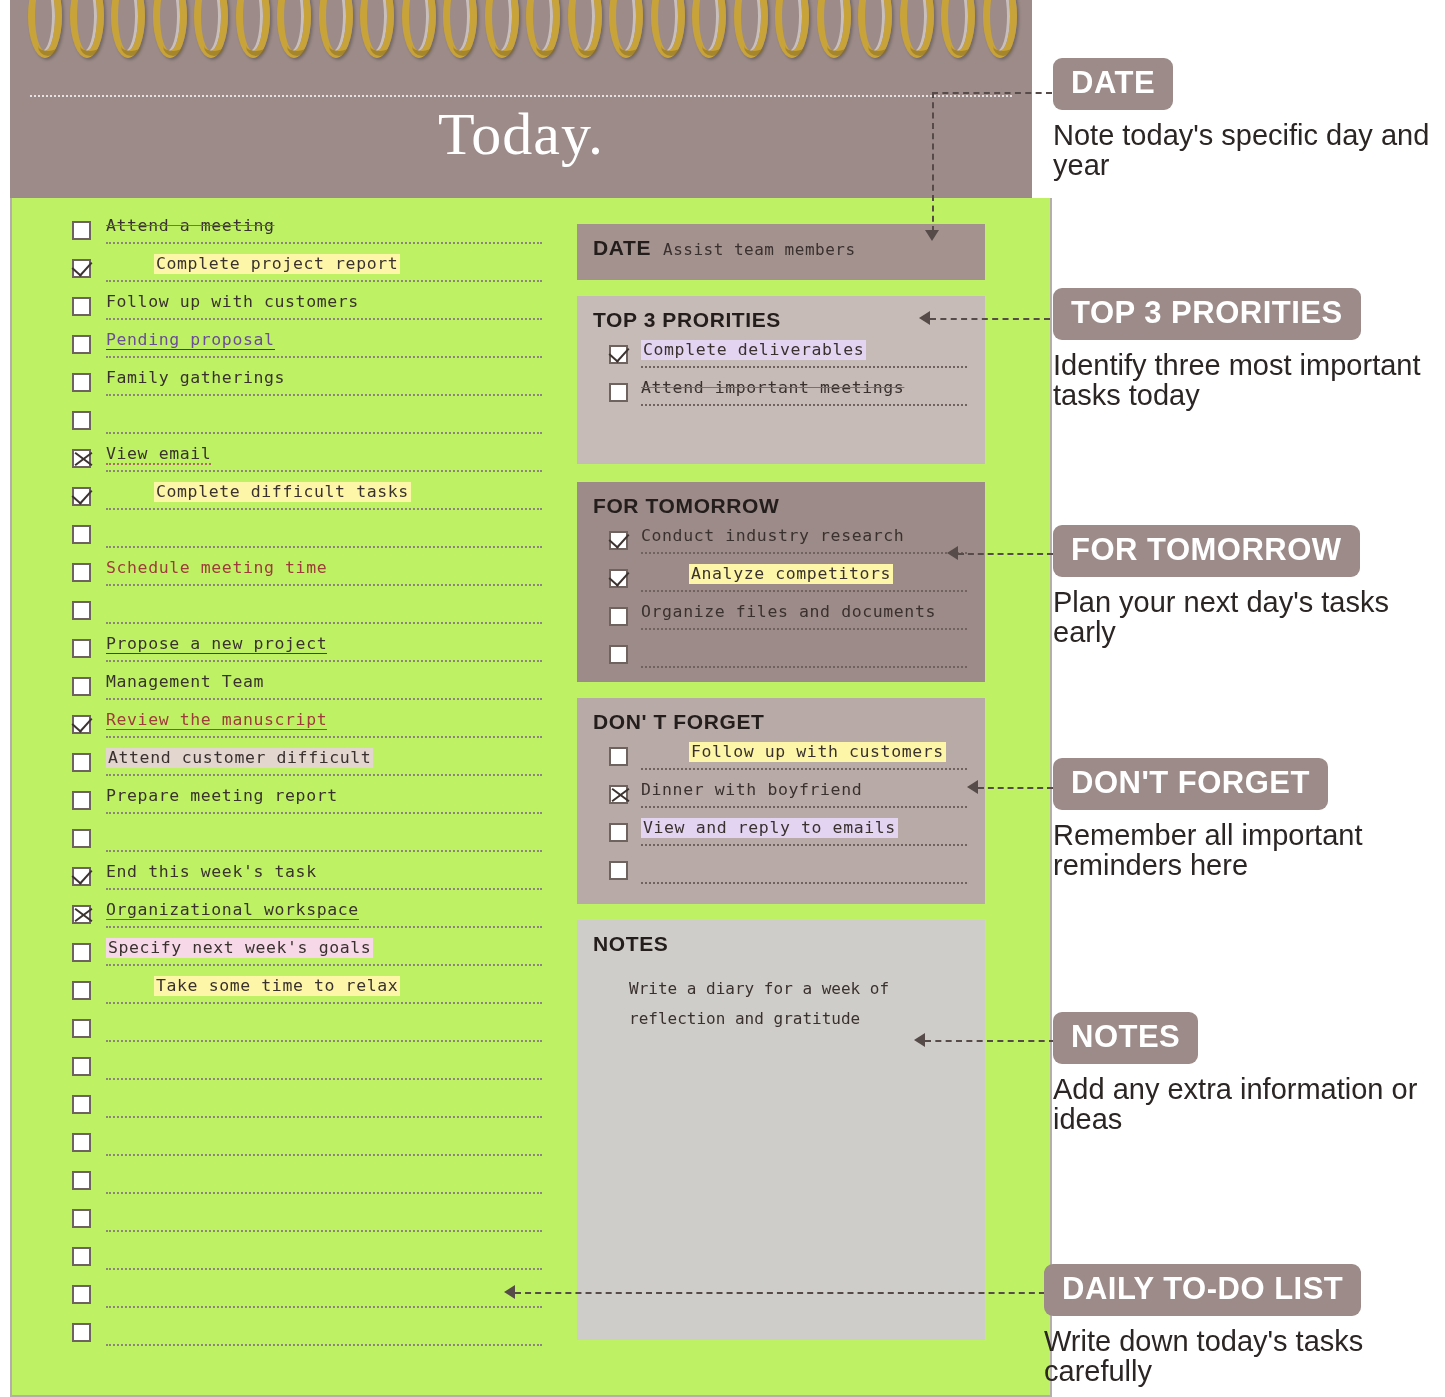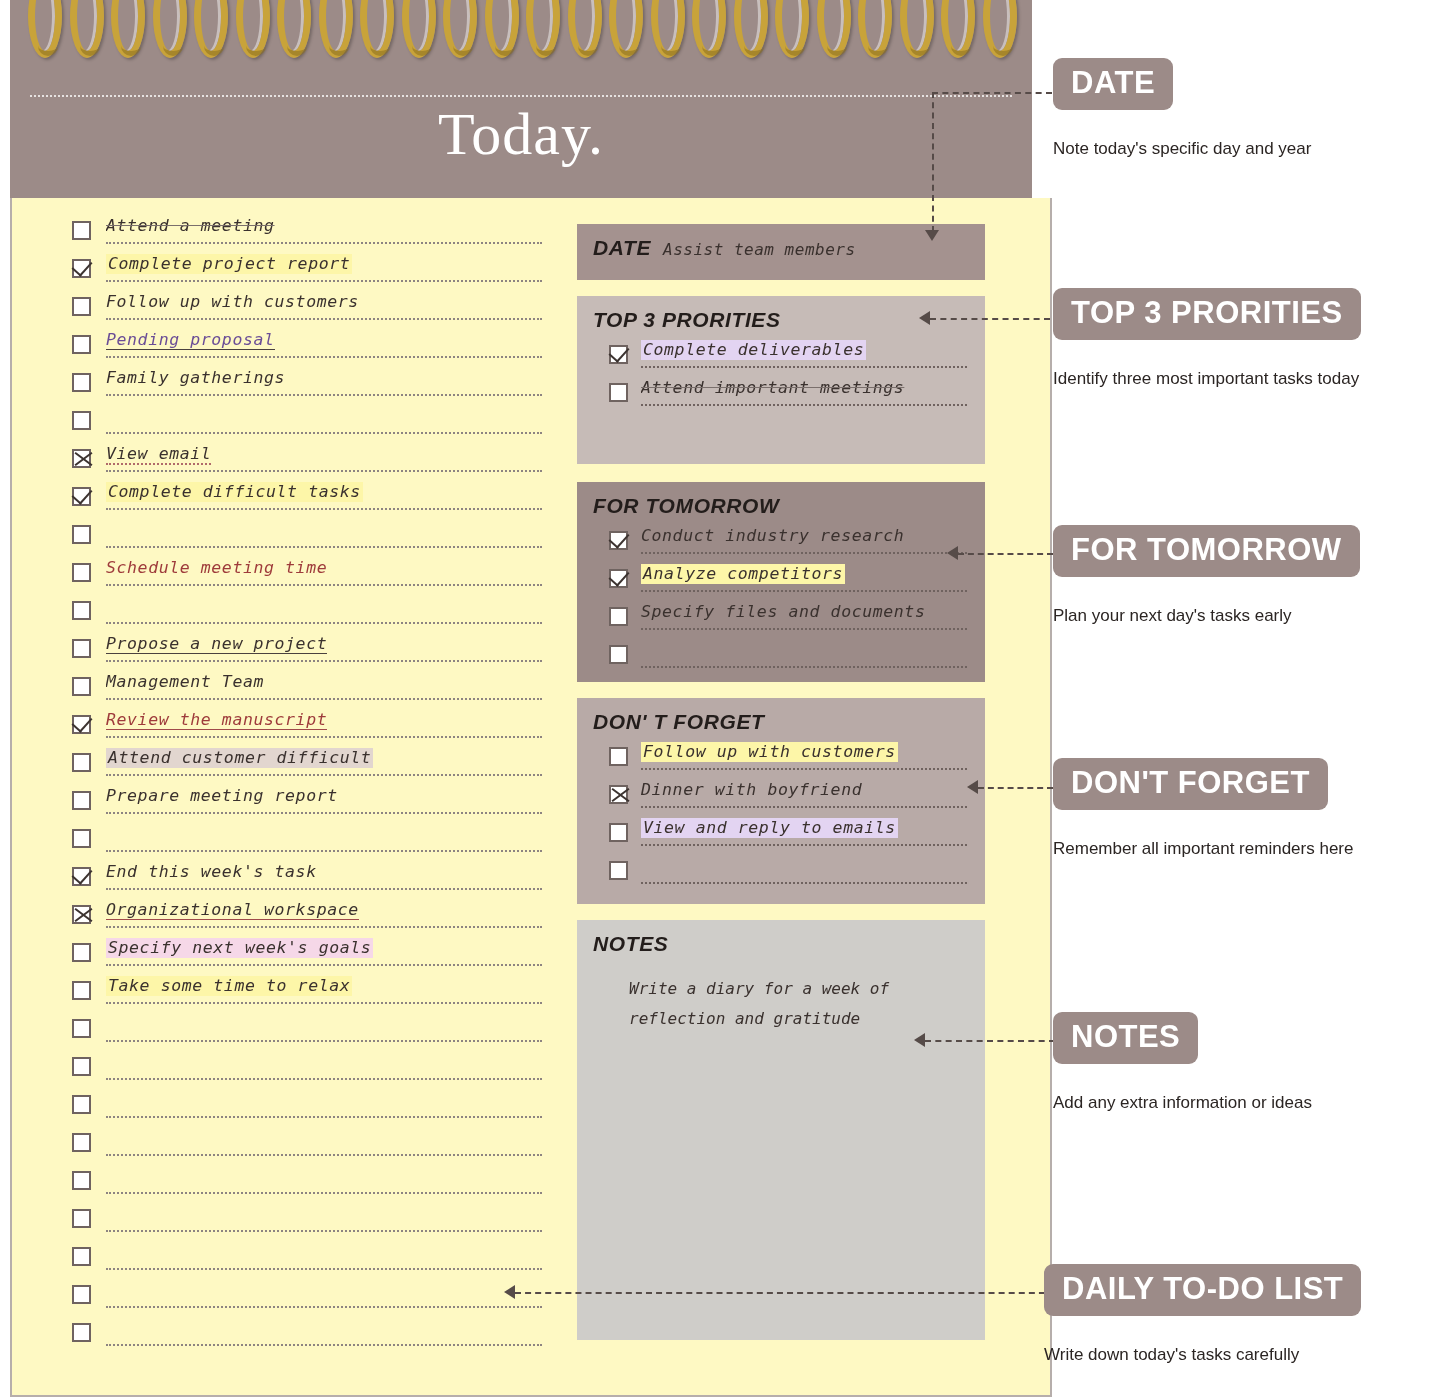--- a/index.html
+++ b/index.html
@@ -66,24 +66,23 @@
     left: 3px; top: 40px;
     width: 20px; height: 30px;
     border-radius: 0 0 12px 12px;
     border-bottom: 5px solid #8c6f1e;
     opacity: 0.55;
   }
   .pad-body {
     position: absolute;
     left: 0; top: 198px;
     width: 1042px; height: 1199px;
-    background: #fef9c3;
+    background: #bef264;
     border: 2px solid #b6aeab;
     border-top: none;
-    font-style: italic;
   }
 
   
   .todo-col {
     position: absolute;
     left: 60px; top: 18px;
     width: 470px;
   }
   .todo-row {
     position: relative;
@@ -131,21 +130,21 @@
     padding: 1px 2px;
   }
   .dots {
     position: absolute;
     left: 34px; top: 26px;
     width: 436px;
     border-top: 2px dotted #8d8481;
   }
   .u-red    { color: #9e3b3b; }
   .u-purple { color: #6a4d96; }
-  .hl-yellow { background: #fdf6a8; }
+  .hl-yellow { background: #fdf6a8; margin-left: 48px; }
   .hl-purple { background: #e3d4f2; }
   .hl-pink   { background: #f6d8e8; text-align: center; }
   .hl-tan    { background: #e2d6cf; }
   .strike { text-decoration: line-through; text-decoration-color: #7a6f6c; }
   .underline-red { border-bottom: 1.5px solid #a04a4a; }
   .underline-dark { border-bottom: 1.5px solid #4a413e; }
   .wavy { border-bottom: 2px dotted #b06a6a; }
 
   
   .rbox {
@@ -205,22 +204,22 @@
     background: #9c8b88;
     color: #ffffff;
     font-size: 31px;
     font-weight: bold;
     letter-spacing: 0.5px;
     padding: 7px 18px 9px 18px;
     border-radius: 9px;
     white-space: nowrap;
   }
   .desc {
-    margin-top: 24px;
-    font-size: 17px;
+    margin-top: 10px;
+    font-size: 29px;
     line-height: 30px;
     color: #2b2523;
     max-width: 390px;
   }
 
   
   .arrow-h {
     position: absolute;
     border-top: 2px dashed #564b48;
     height: 0;
@@ -469,21 +468,21 @@
               <div class="line-text"><span>Conduct industry research</span></div>
               <div class="dots"></div>
             </div>
             <div class="bx-row">
               <div class="cb checked"></div>
               <div class="line-text"><span class="hl hl-yellow">Analyze competitors</span></div>
               <div class="dots"></div>
             </div>
             <div class="bx-row">
               <div class="cb"></div>
-              <div class="line-text"><span>Specify files and documents</span></div>
+              <div class="line-text"><span>Organize files and documents</span></div>
               <div class="dots"></div>
             </div>
             <div class="bx-row">
               <div class="cb"></div>
               <div class="line-text"></div>
               <div class="dots"></div>
             </div>
           </div>
       </div>
 

